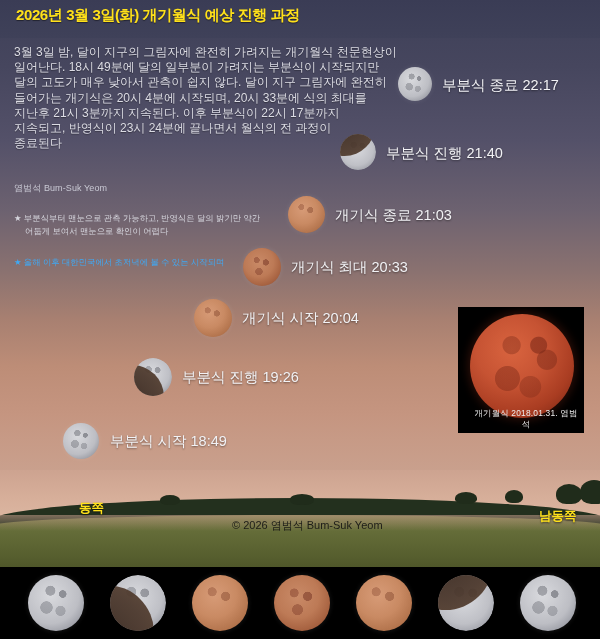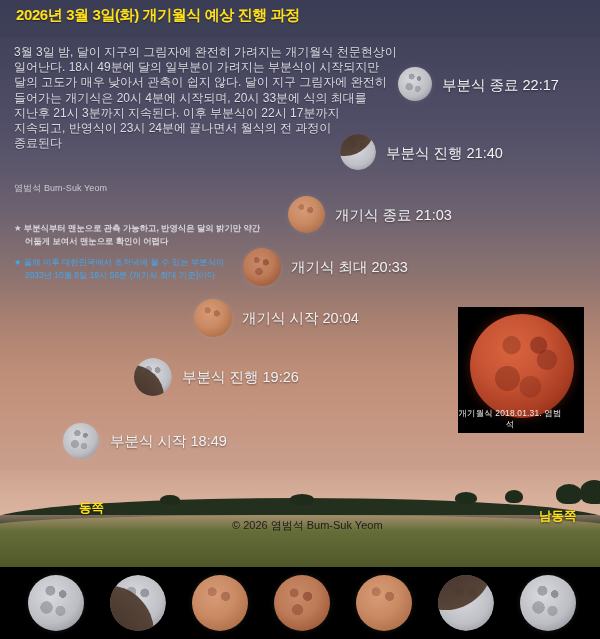--- a/index.html
+++ b/index.html
@@ -75,21 +75,21 @@
   }
   .desc div{white-space:nowrap;}
   .author{
     position:absolute;left:14px;top:182px;
     font-size:9px;color:#c9c9d4;letter-spacing:.1px;
   }
   .note{
     position:absolute;left:14px;width:300px;
     font-size:8.4px;line-height:13px;
   }
-  .note.white{top:222px;color:#d6d6de;font-weight:bold;}
+  .note.white{top:212px;color:#d6d6de;}
   .note.blue{top:256px;color:#3fa9f5;}
   .note .ln2{padding-left:11px;}
 
   
   .moon{
     position:absolute;border-radius:50%;
     box-shadow:0 0 4px 1px rgba(255,255,255,.07);
   }
   .m-full{
     background:
@@ -145,21 +145,21 @@
     background:
       radial-gradient(circle at 66% 30%, rgba(120,38,22,.55) 0 8%, rgba(0,0,0,0) 9%),
       radial-gradient(circle at 74% 44%, rgba(128,44,26,.5) 0 10%, rgba(0,0,0,0) 11%),
       radial-gradient(circle at 40% 30%, rgba(130,46,26,.42) 0 9%, rgba(0,0,0,0) 10%),
       radial-gradient(circle at 36% 62%, rgba(126,42,24,.45) 0 13%, rgba(0,0,0,0) 14%),
       radial-gradient(circle at 58% 70%, rgba(122,40,22,.35) 0 11%, rgba(0,0,0,0) 12%),
       radial-gradient(circle at 40% 34%, #d9643f 0%, #c65333 38%, #aa3d22 68%, #7e2714 92%, #5a1a0d 100%);
     box-shadow:0 0 10px 2px rgba(180,60,30,.25);
   }
   .photo-cap{
-    position:absolute;left:0;bottom:3px;width:104px;text-align:center;
+    position:absolute;left:16px;bottom:3px;width:104px;text-align:center;
     color:#ededed;font-size:8.4px;letter-spacing:.2px;
   }
 
   
   .dir{
     position:absolute;color:#ffe11a;font-size:12.5px;font-weight:bold;
     text-shadow:0 1px 2px rgba(0,0,0,.6);
   }
   .copyright{
     position:absolute;left:232px;top:518px;color:#1d1d18;font-size:11px;
@@ -208,22 +208,21 @@
 
   <div class="author">염범석 Bum-Suk Yeom</div>
 
   <div class="note white">
     <div><span>★</span>
       <span>부분식부터 맨눈으로 관측 가능하고, 반영식은 달의 밝기만 약간</span></div>
     <div class="ln2">어둡게 보여서 맨눈으로 확인이 어렵다</div>
   </div>
   <div class="note blue">
     <div><span>★</span>
-      <span>올해 이후 대한민국에서 초저녁에 볼 수 있는 부분식이</span></div>
-    <div class="ln2">2033년 10월 8일 19시 56분 (개기식 최대 기준)이다</div>
+      <span>올해 이후 대한민국에서 초저녁에 볼 수 있는 시작되며</span></div>
   </div>
 
   <div class="moon m-full" style="left:398px;top:67px;width:34px;height:34px;"></div>
   <div class="rowlabel" style="left:442px;top:76px;">부분식 종료 22:17</div>
 
   <div class="m-part p21" style="left:340px;top:134px;width:36px;height:36px;">
     <div class="base"></div>
       <div class="umbra"></div>
   </div>
   <div class="rowlabel" style="left:386px;top:144px;">부분식 진행 21:40</div>

